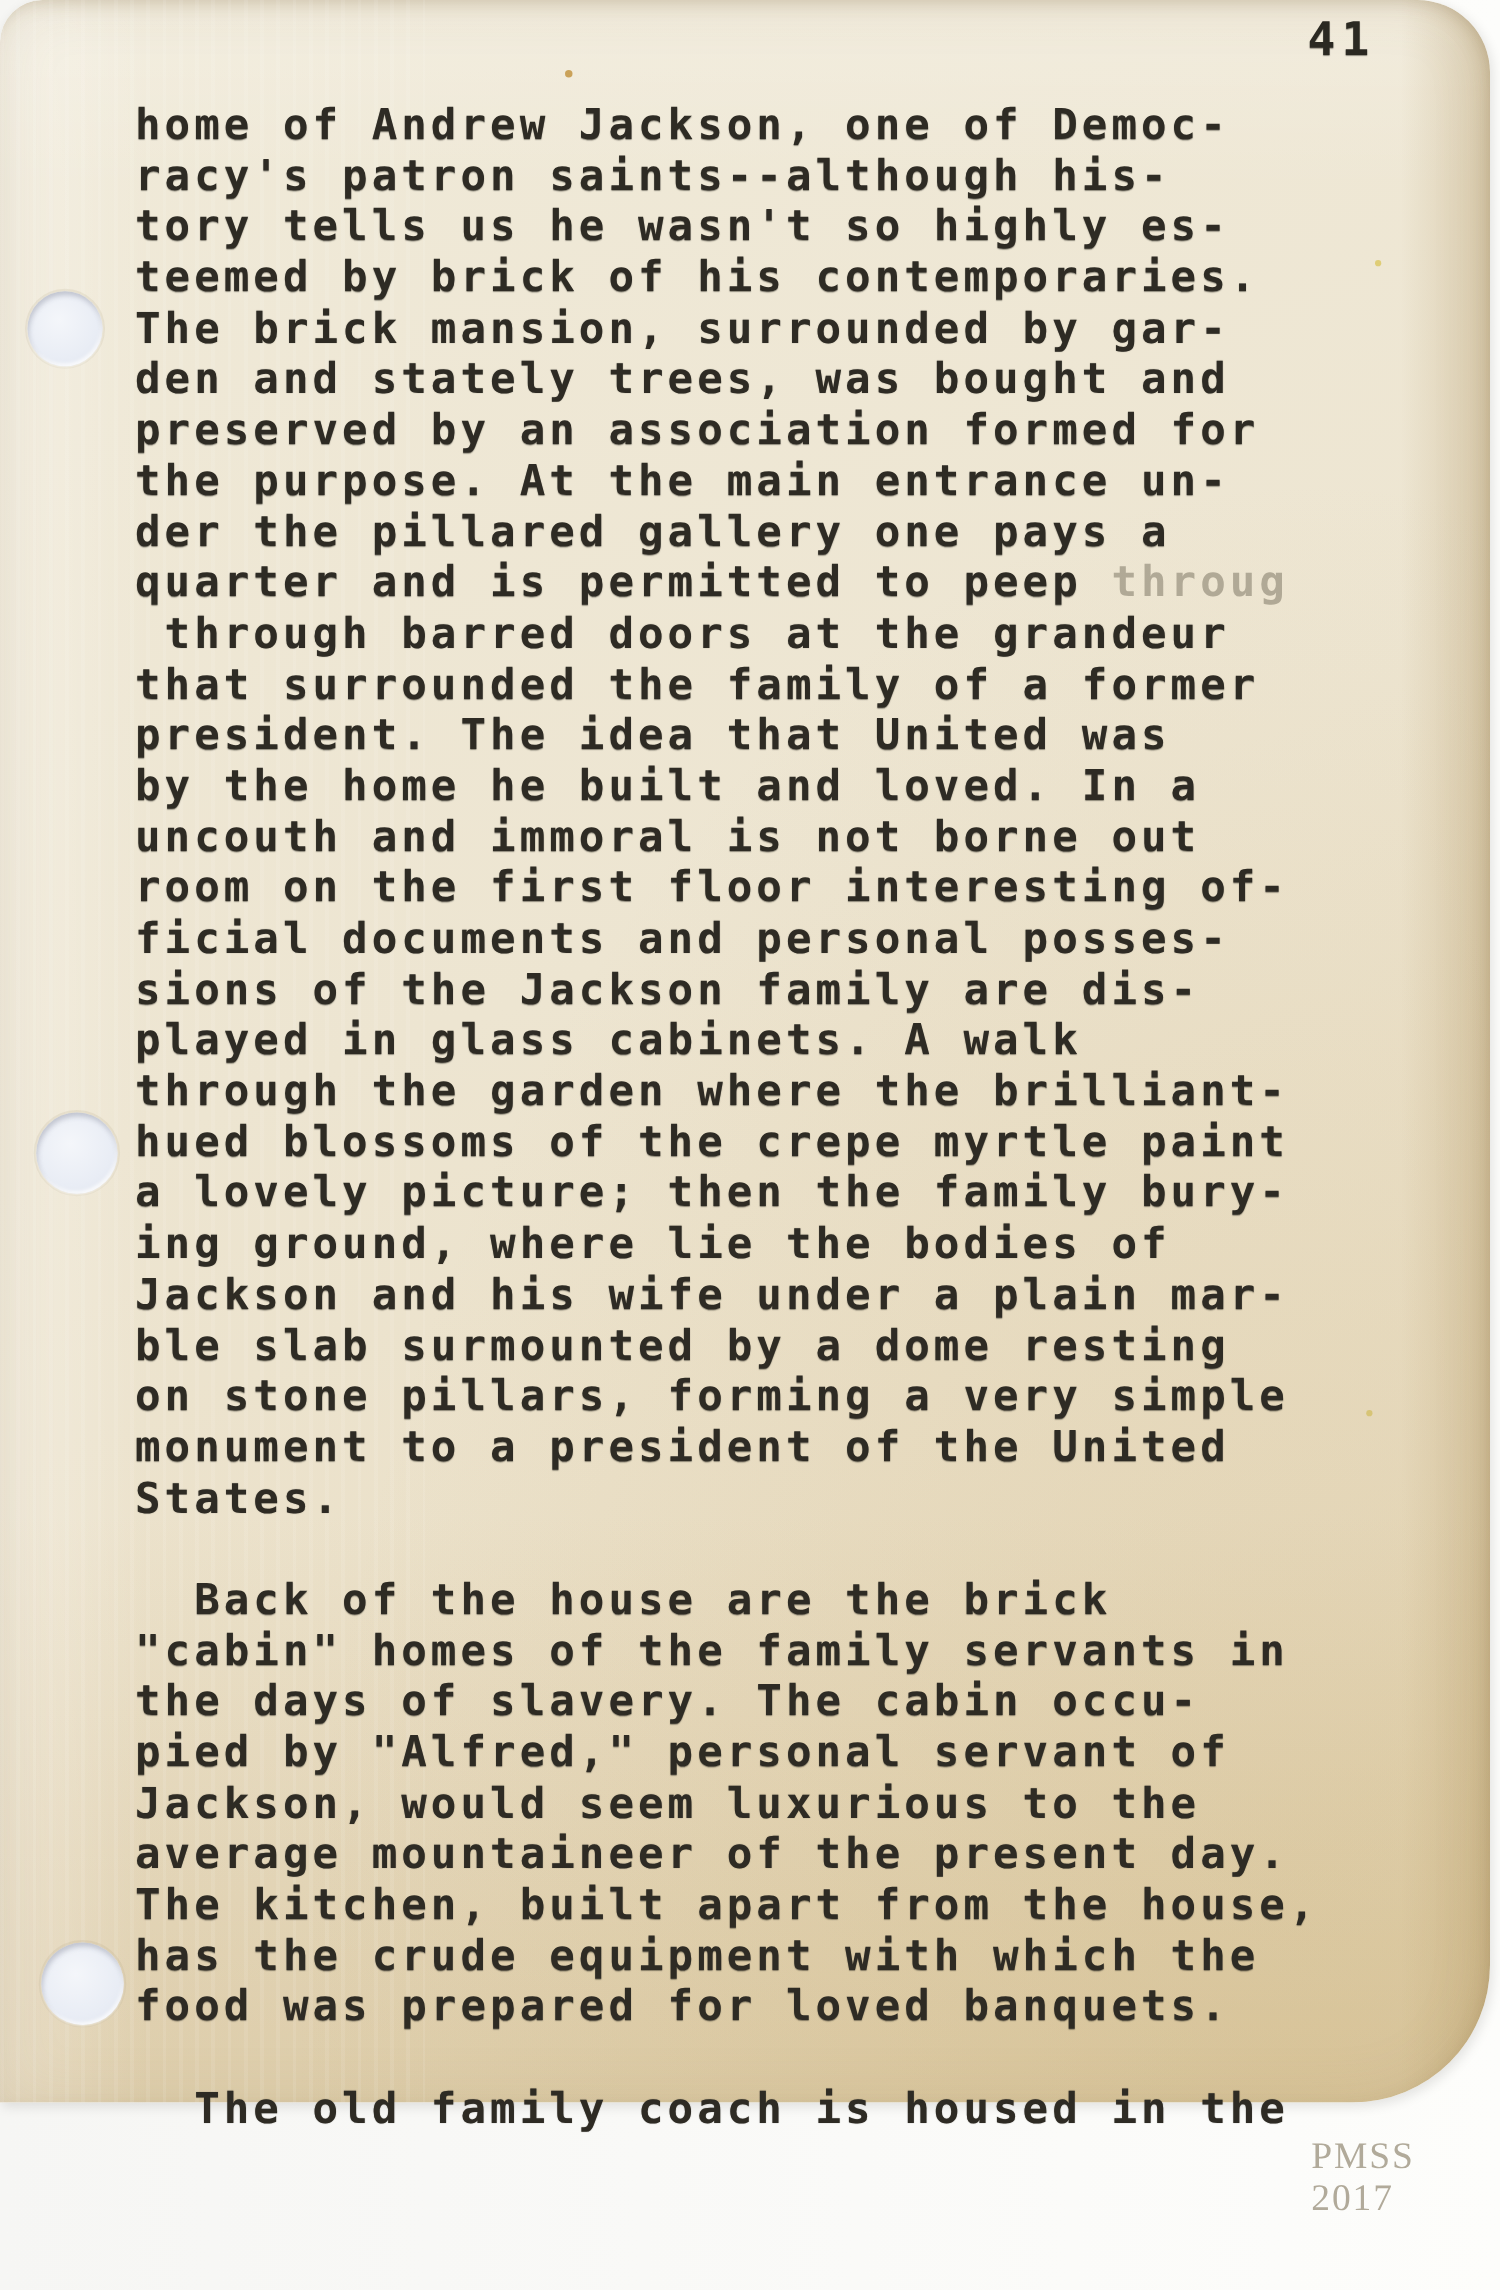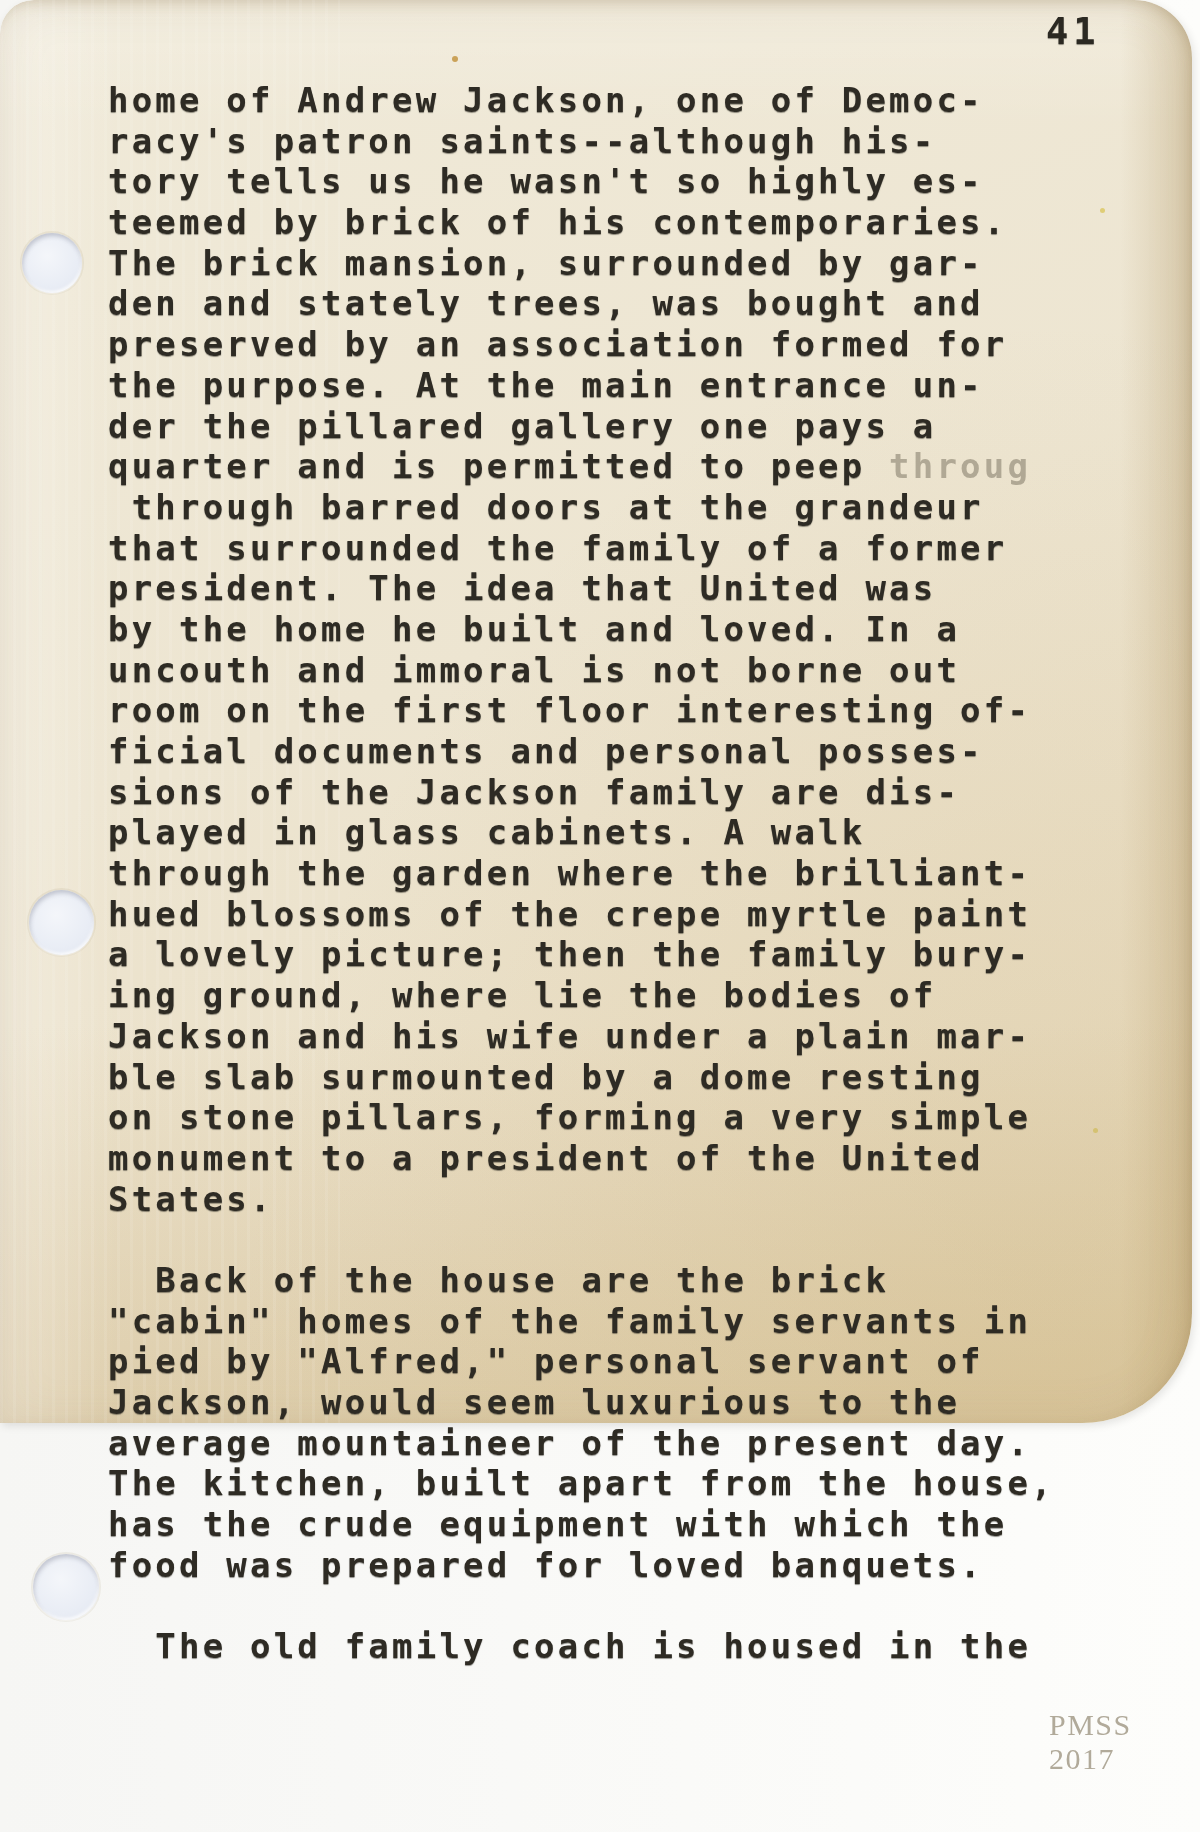--- a/index.html
+++ b/index.html
@@ -16,21 +16,21 @@
     width: 1200px;
     height: 1832px;
     background: linear-gradient(to right, #f6f6f4 0%, #fdfdfb 100%);
   }
   
   .paper {
     position: absolute;
     left: 0;
     top: 0;
     width: 1192px;
-    height: 1423px;
+    height: 1682px;
     border-radius: 34px 58px 110px 0;
     background:
       radial-gradient(ellipse at 88% 102%, rgba(203,176,122,0.30), transparent 55%),
       linear-gradient(to right, rgba(255,255,255,0.30), transparent 10%),
       linear-gradient(to left, rgba(168,138,82,0.30), transparent 6%),
       linear-gradient(to bottom, rgba(255,255,255,0.20), transparent 9%, transparent 72%, rgba(188,158,102,0.24) 97%),
       linear-gradient(160deg, #f0ead9 0%, #ede5d1 45%, #eadfc6 75%, #e7dab9 100%);
     box-shadow:
       inset 0 0 46px rgba(150,124,78,0.16),
       inset -4px 5px 16px -6px rgba(120,95,50,0.35),
@@ -149,20 +149,21 @@
       <div class="tline">a lovely picture; then the family bury-</div>
       <div class="tline">ing ground, where lie the bodies of</div>
       <div class="tline">Jackson and his wife under a plain mar-</div>
       <div class="tline">ble slab surmounted by a dome resting</div>
       <div class="tline">on stone pillars, forming a very simple</div>
       <div class="tline">monument to a president of the United</div>
       <div class="tline">States.</div>
       <div class="tline"></div>
       <div class="tline">  Back of the house are the brick</div>
       <div class="tline">"cabin" homes of the family servants in</div>
+      <div class="tline">the days of slavery. The cabin occu-</div>
       <div class="tline">pied by "Alfred," personal servant of</div>
       <div class="tline">Jackson, would seem luxurious to the</div>
       <div class="tline">average mountaineer of the present day.</div>
       <div class="tline">The kitchen, built apart from the house,</div>
       <div class="tline">has the crude equipment with which the</div>
       <div class="tline">food was prepared for loved banquets.</div>
       <div class="tline"></div>
       <div class="tline">  The old family coach is housed in the</div>
     </div>
 

